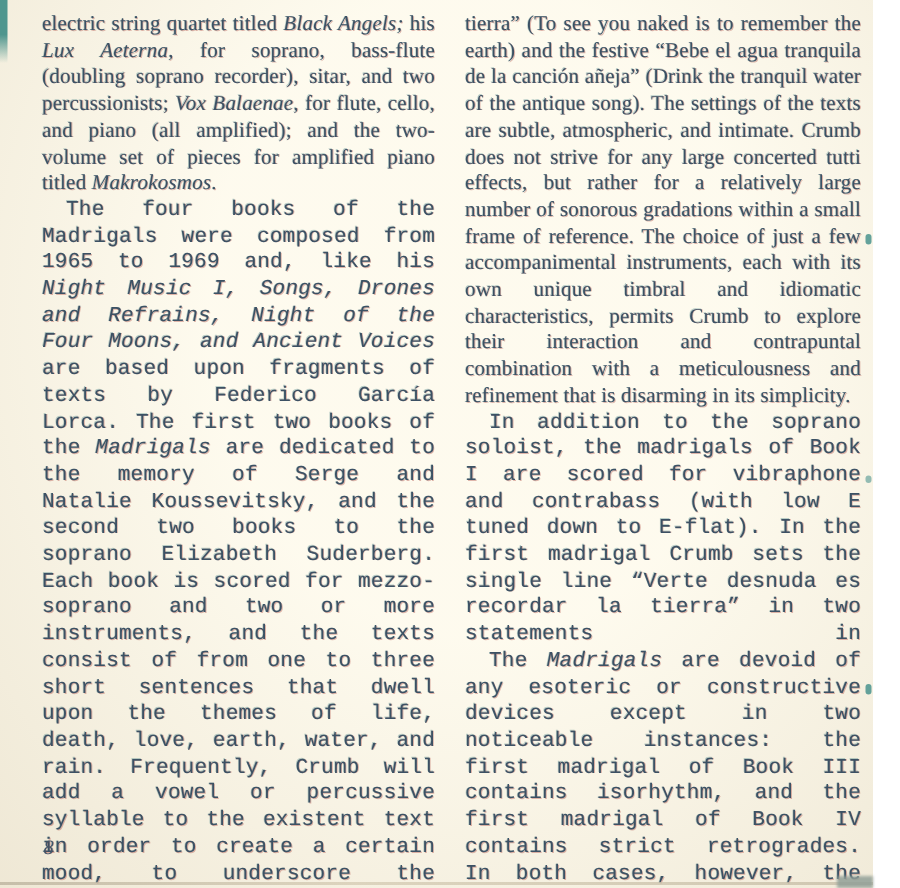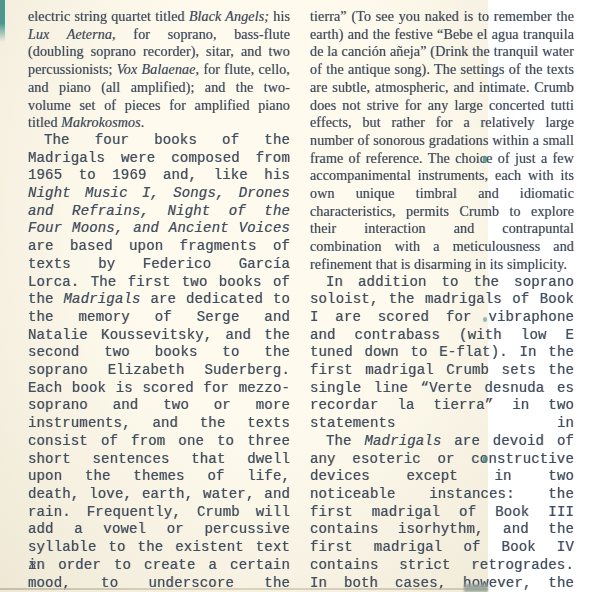--- a/index.html
+++ b/index.html
@@ -1,21 +1,21 @@
 <!DOCTYPE html>
 <html><head>
 <meta charset="utf-8">
 <style>
   html, body { margin: 0; padding: 0; }
   body {
     width: 600px; height: 592px; overflow: hidden;
     font-family: "Liberation Serif", "DejaVu Serif", serif;
   }
   .page {
-    position: relative; width: 488px; height: 592px;
+    position: relative; width: 582px; height: 592px;
     background:
       radial-gradient(ellipse at 55% 35%, rgba(255,252,240,0.9) 40%, rgba(238,231,212,0.9) 100%),
       #f4eedd;
   }
   .col {
     position: absolute; top: 8px;
     font-size: 14.1px; line-height: 17.7px;
     color: #3c5164;
     text-align: justify;
     letter-spacing: 0.1px;

